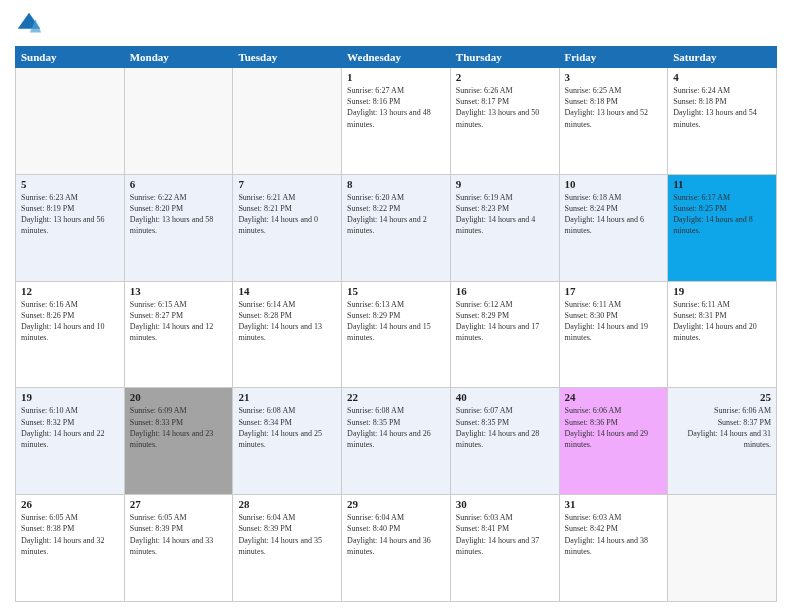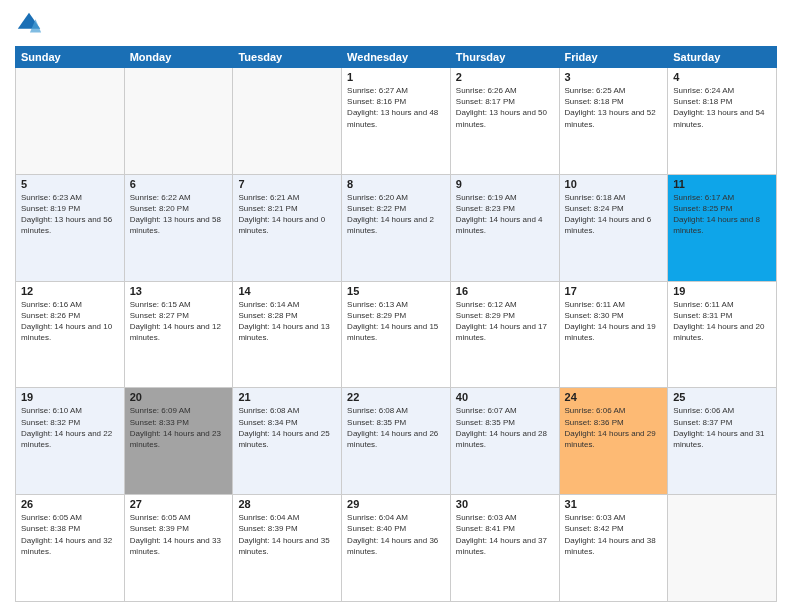--- a/index.html
+++ b/index.html
@@ -9,20 +9,21 @@
       width: 792px;
       height: 612px;
       overflow: hidden;
     }
     .page {
       width: 792px;
       height: 612px;
       padding: 10px 15px;
       display: flex;
       flex-direction: column;
+      font-family: Liberation Serif, serif;
     }
     .header {
       display: flex;
       justify-content: space-between;
       align-items: flex-start;
       margin-bottom: 8px;
     }
     .logo {
       display: flex;
       align-items: center;
@@ -232,25 +233,25 @@
             <div class="day-info">Sunrise: 6:08 AM<br>Sunset: 8:34 PM<br>Daylight: 14 hours and 25 minutes.</div>
           </td>
           <td style="background: rgb(237, 242, 250);">
             <span class="day-num">22</span>
             <div class="day-info">Sunrise: 6:08 AM<br>Sunset: 8:35 PM<br>Daylight: 14 hours and 26 minutes.</div>
           </td>
           <td style="background: rgb(237, 242, 250);">
             <span class="day-num">40</span>
             <div class="day-info">Sunrise: 6:07 AM<br>Sunset: 8:35 PM<br>Daylight: 14 hours and 28 minutes.</div>
           </td>
-          <td style="background: #fdba74;">
+          <td style="background: #f0abfc;">
             <span class="day-num">24</span>
             <div class="day-info">Sunrise: 6:06 AM<br>Sunset: 8:36 PM<br>Daylight: 14 hours and 29 minutes.</div>
           </td>
-          <td style="background: rgb(237, 242, 250);">
+          <td style="background: rgb(237, 242, 250); text-align: right;">
             <span class="day-num">25</span>
             <div class="day-info">Sunrise: 6:06 AM<br>Sunset: 8:37 PM<br>Daylight: 14 hours and 31 minutes.</div>
           </td>
         </tr>
         <tr>
           <td>
             <span class="day-num">26</span>
             <div class="day-info">Sunrise: 6:05 AM<br>Sunset: 8:38 PM<br>Daylight: 14 hours and 32 minutes.</div>
           </td>
           <td>

